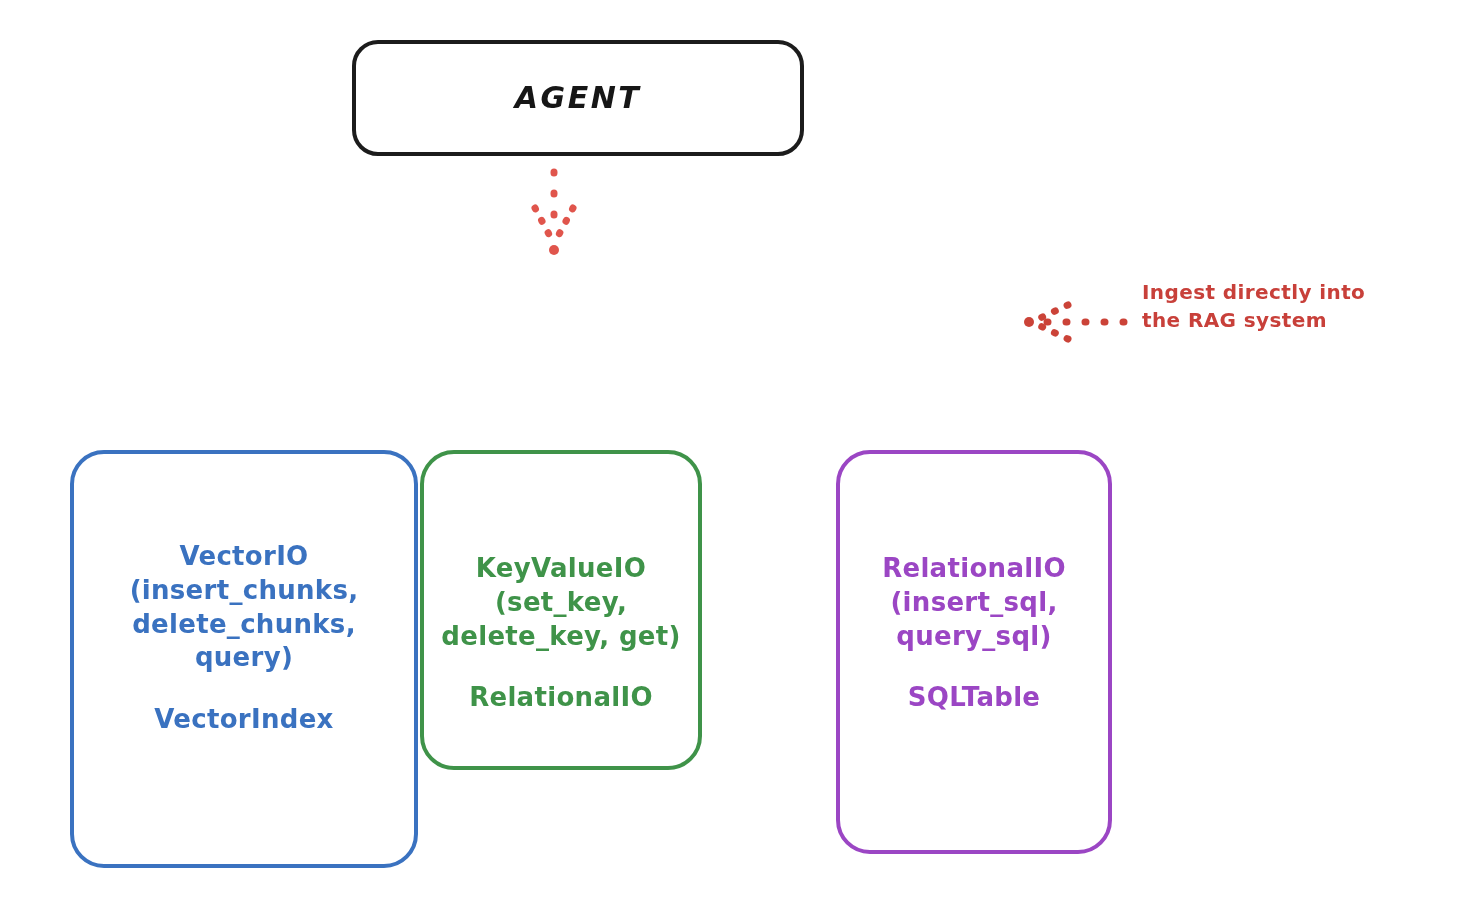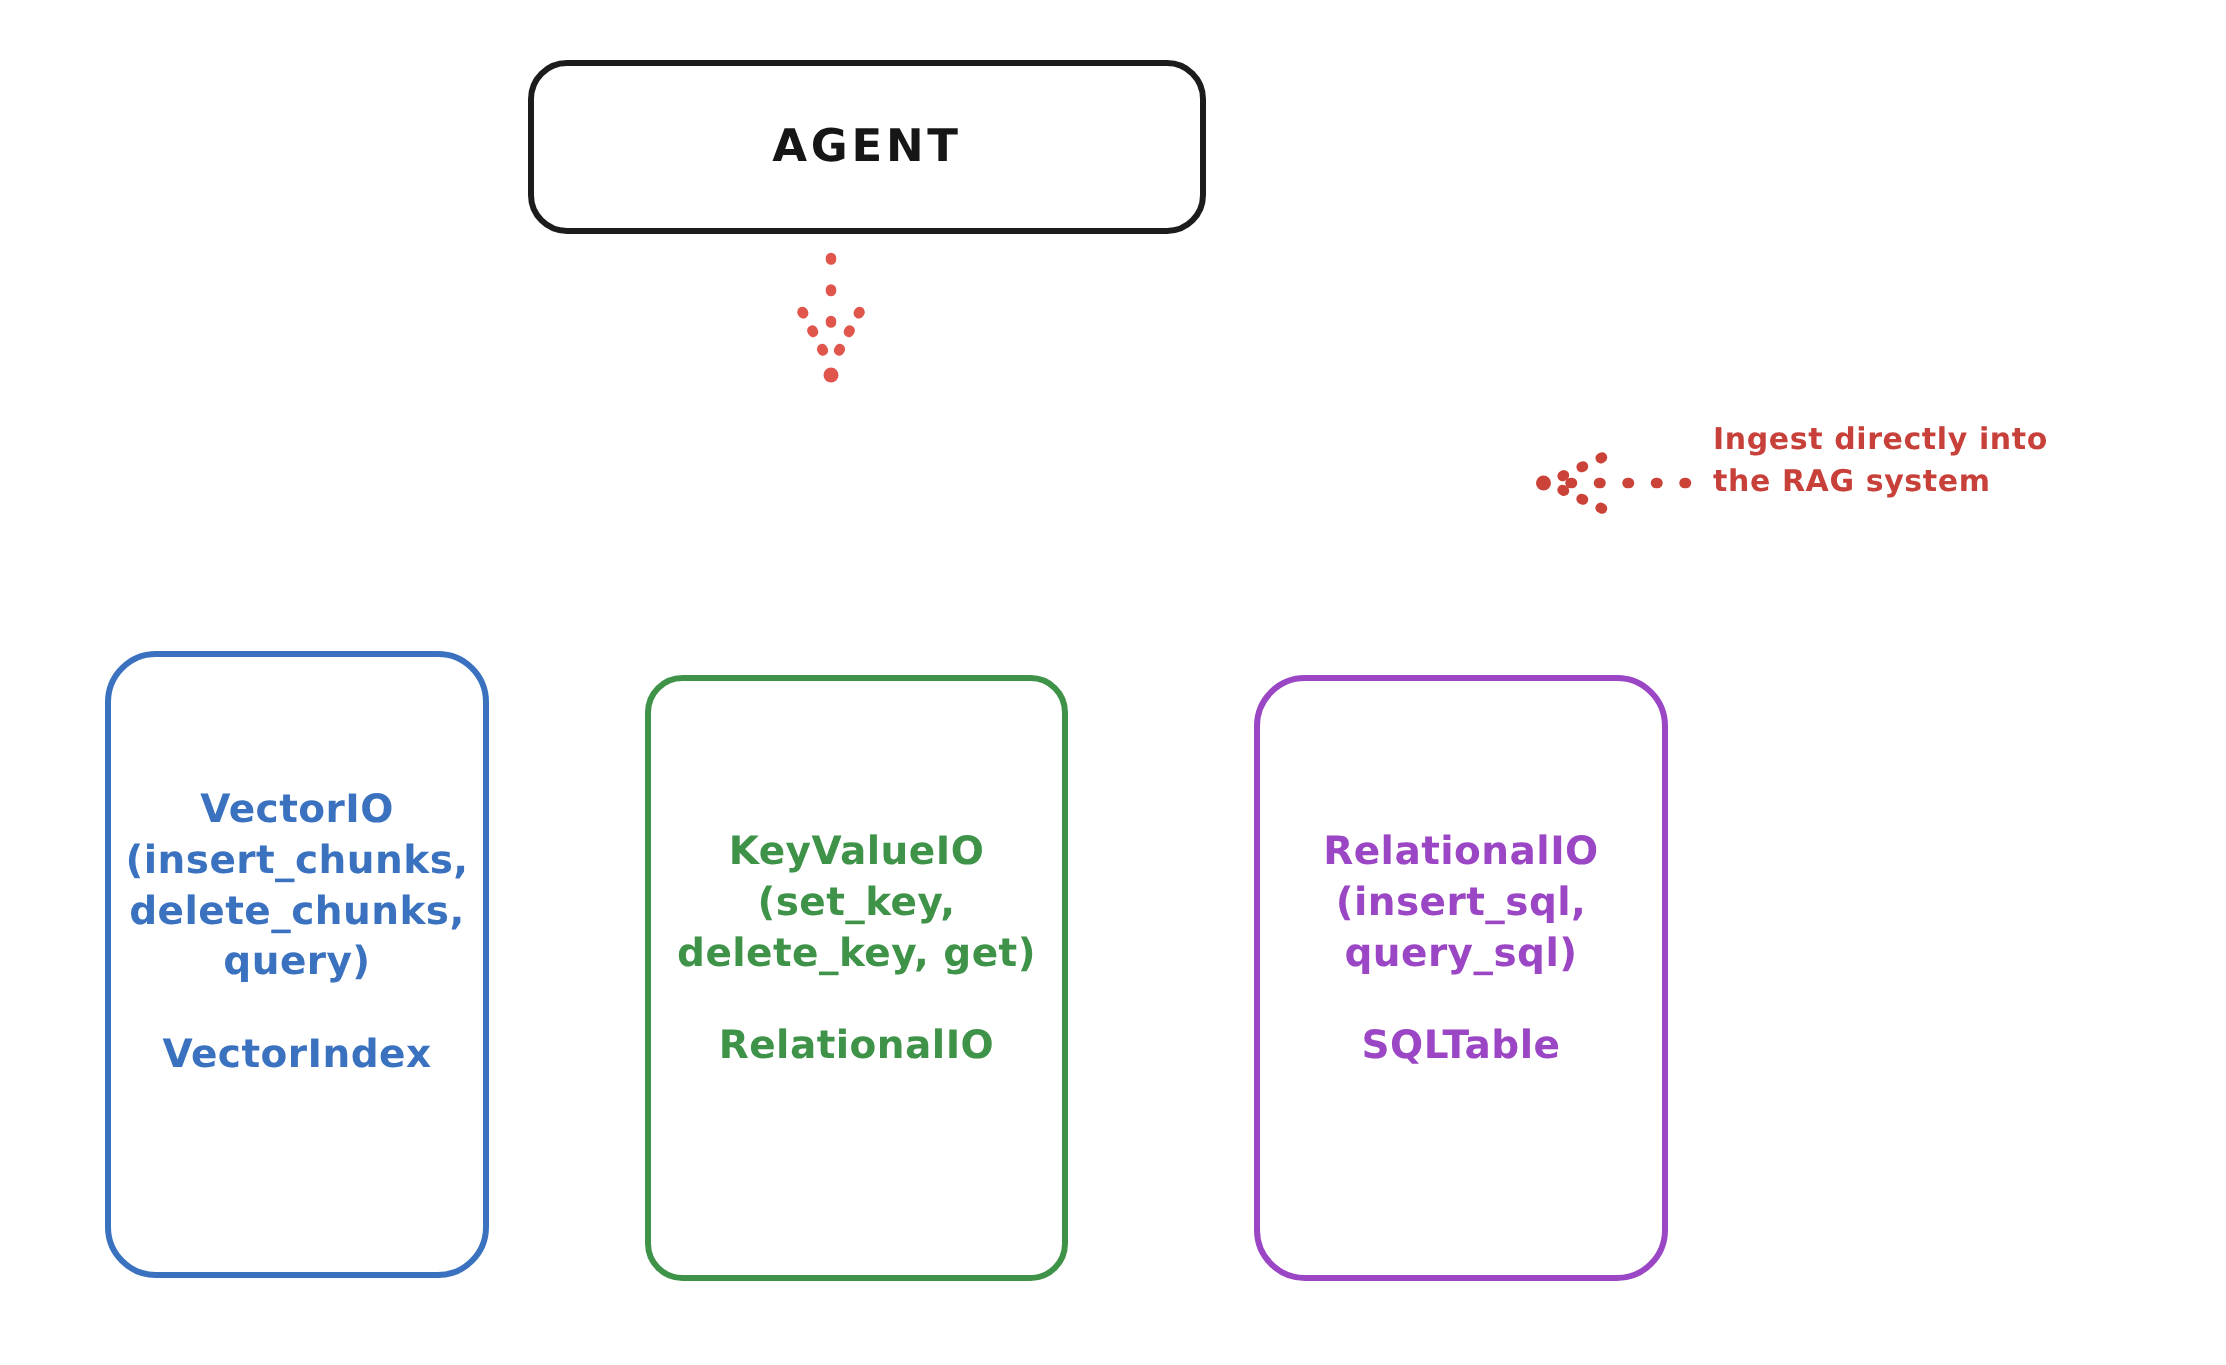--- a/index.html
+++ b/index.html
@@ -43,20 +43,21 @@
   #agent-node {
     left: 352px;
     top: 40px;
     width: 452px;
     height: 116px;
     border: 4px solid #1c1c1c;
     border-radius: 26px;
   }
   #agent-node .node-label {
     font-family: "DejaVu Sans", sans-serif;
+    font-style: italic;
     font-weight: 600;
     font-size: 30px;
     letter-spacing: 2.5px;
     color: #161616;
   }
 
   
   #ragtool-node {
     left: 156px;
     top: 270px;
@@ -85,37 +86,36 @@
     width: 100%;
     font-family: "DejaVu Sans", sans-serif;
     font-weight: 600;
     font-size: 26px;
     line-height: 1.30;
     letter-spacing: 0.3px;
   }
 
   #vectorio-node {
     left: 70px;
-    top: 434px;
-    width: 256px;
+    top: 450px;
+    width: 348px;
     height: 418px;
     border-color: #3a72c0;
   }
   #vectorio-node .node-label {
     color: #3a72c0;
     padding-top: 86px;
   }
 
   #keyvalueio-node {
-    left: 430px;
+    left: 420px;
     top: 450px;
     width: 282px;
-    height: 404px;
+    height: 320px;
     border-color: #3f9349;
-    border-radius: 25px;
   }
   #keyvalueio-node .node-label {
     color: #3f9349;
     padding-top: 98px;
   }
 
   #relationalio-node {
     left: 836px;
     top: 450px;
     width: 276px;

